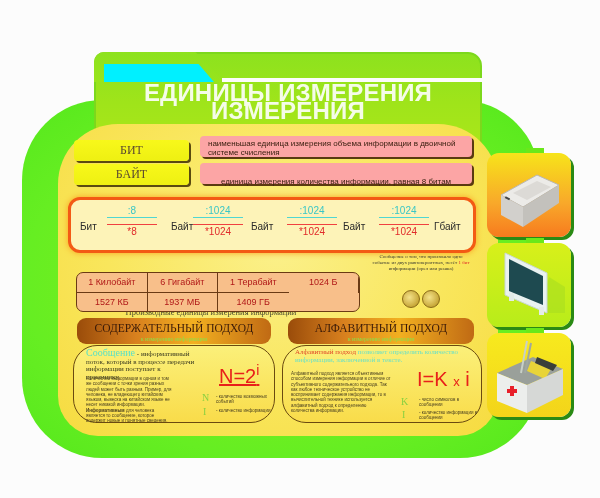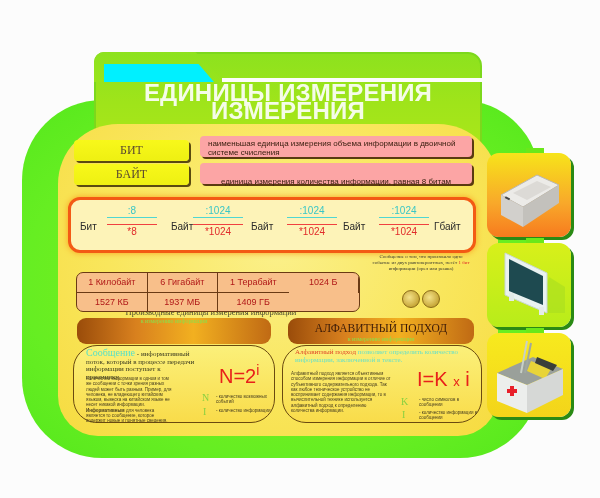--- a/index.html
+++ b/index.html
@@ -209,36 +209,37 @@
 
 <div class="coin-note">
   <span>Сообщение о том, что произошло одно событие из двух равновероятных, несёт</span>
   <span class="red">1 бит</span>
   <span>информации (орел или решка)</span>
 </div>
 <div class="coin" style="left:402px;"></div>
 <div class="coin" style="left:422px;"></div>
 
 <div class="approach" style="left:77px; width:194px;">
+  <div class="name">СОДЕРЖАТЕЛЬНЫЙ ПОДХОД</div>
   <div class="sub">к измерению информации</div>
 </div>
 <div class="approach" style="left:288px; width:186px;">
   <div class="name">АЛФАВИТНЫЙ ПОДХОД</div>
   <div class="sub">к измерению информации</div>
 </div>
 
 <div class="panel" style="left:73px; width:202px;">
   <div class="p-lead" style="position:absolute; left:12px; top:3px; width:110px;">
     <span class="cyan">Сообщение</span><span> - информативный поток, который в процессе передачи информации поступает к приемнику.</span>
   </div>
   <div class="p-body" style="position:absolute; left:12px; top:30px; width:88px;">
     <div>Количество информации в одном и том же сообщении с точки зрения разных людей может быть разным. Пример, для человека, не владеющего китайским языком, вывеска на китайском языке не несет никакой информации.</div>
     <div><b>Информативным</b><span> для человека является то сообщение, которое содержит новые и понятные сведения.</span></div>
   </div>
-  <div class="formula" style="left:145px; top:16px;">
+  <div class="formula" style="left:145px; top:16px;text-decoration:underline;">
     <span>N=2</span><sup style="font-size:14px;">i</sup>
   </div>
   <span class="legend-letter" style="left:128px; top:46px;">N</span>
   <span class="legend-row" style="left:142px; top:48px; width:55px;">- количество возможных событий</span>
   <span class="legend-letter" style="left:129px; top:60px;">I</span>
   <span class="legend-row" style="left:142px; top:62px; width:55px;">- количество информации</span>
 </div>
 
 <div class="panel" style="left:282px; width:200px;">
   <div class="p-lead" style="position:absolute; left:12px; top:3px; width:180px;">

